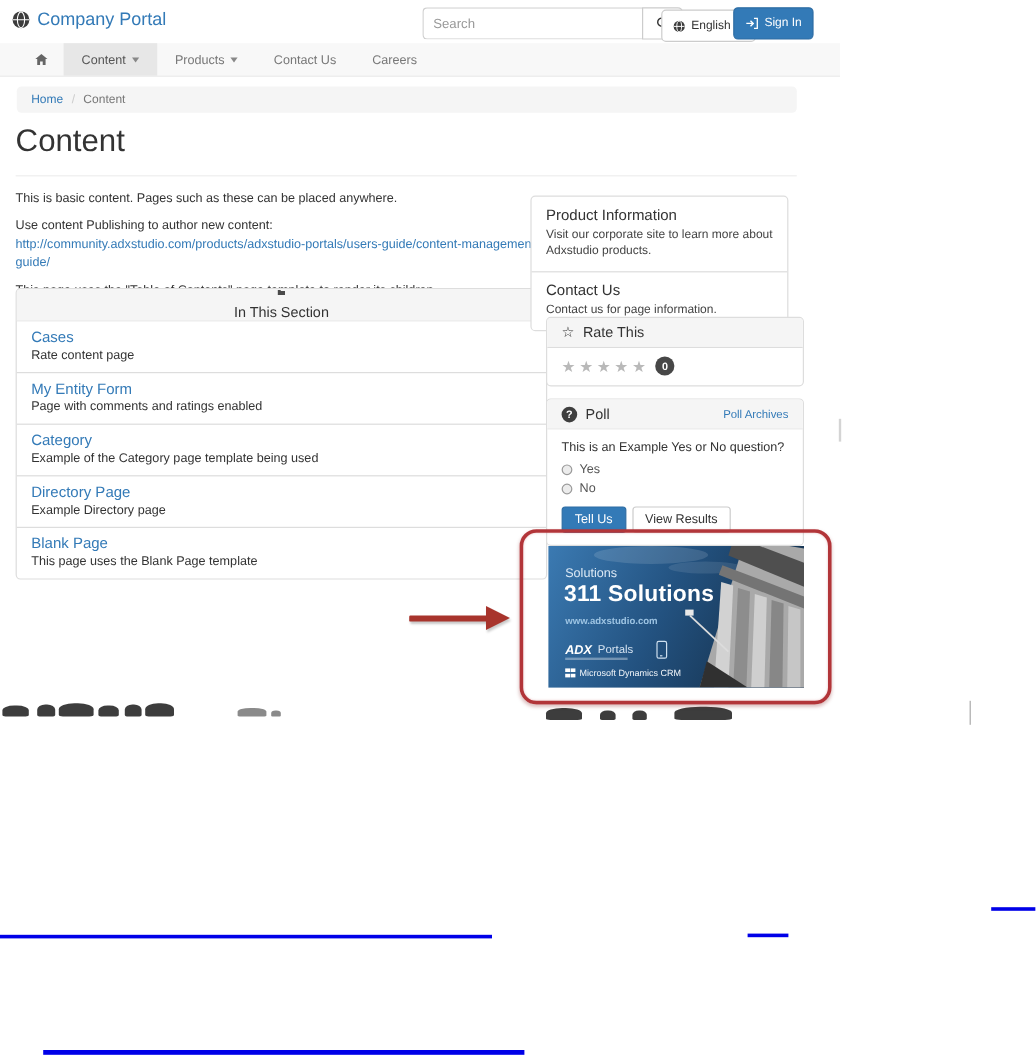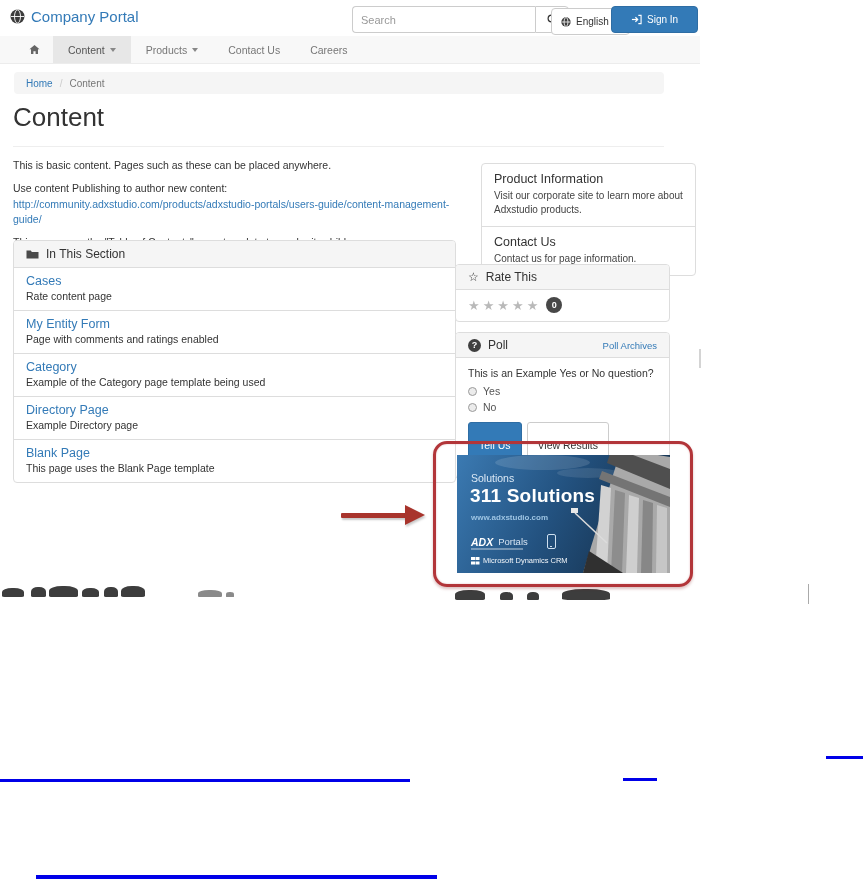--- a/index.html
+++ b/index.html
@@ -18,21 +18,21 @@
                   border-radius:4px 0 0 4px; padding:0 8px; font-size:11px; color:#555;
                   outline:none; font-family:inherit; }
   .search-input::placeholder { color:#999; }
   .search-btn { width:34px; border:1px solid #ccc; border-radius:0 4px 4px 0;
                 background:#fff; display:flex; align-items:center; justify-content:center; cursor:pointer; }
   .lang-btn { left:551px; top:8px; height:27px; padding:0 9px; border:1px solid #ccc;
               border-radius:4px; background:#fff; display:flex; align-items:center; gap:5px;
               font-size:10px; color:#333; cursor:pointer; font-family:inherit; }
   .caret { width:0; height:0; border-left:3.5px solid transparent;
            border-right:3.5px solid transparent; border-top:4px solid #666; }
-  .signin-btn { left:611px; top:6px; height:27px; padding:0 19px; background:#337ab7;
+  .signin-btn { left:611px; top:6px; height:27px; padding:0 9px; background:#337ab7;
                 border:1px solid #2e6da4; border-radius:4px; color:#fff; font-size:10px;
                 display:flex; align-items:center; gap:5px; cursor:pointer; font-family:inherit; }
 
   
   .navbar { left:0; top:36px; width:700px; height:28px; background:#f8f8f8;
             border-bottom:1px solid #ececec; display:flex; align-items:stretch;
             font-size:10.5px; color:#777; }
   .nav-home { margin-left:16px; padding:0 13px; display:flex; align-items:center; cursor:pointer; }
   .nav-item { padding:0 15px; display:flex; align-items:center; gap:5px; cursor:pointer; white-space:nowrap; }
   .nav-item.active { background:#e7e7e7; color:#555; }
@@ -52,27 +52,27 @@
   .intro p { margin:0 0 7px; }
   .intro .text-link { color:#337ab7; cursor:pointer; overflow-wrap:anywhere; }
 
   
   .panel { position:absolute; background:#fff; border:1px solid #ddd; border-radius:4px; }
   .panel-heading { background:#f5f5f5; border-bottom:1px solid #ddd;
                    border-radius:3px 3px 0 0; display:flex; align-items:center;
                    padding:0 12px; gap:7px; }
 
   #section-panel { left:13px; top:240px; width:443px; }
-  #section-panel .panel-heading { height:27px; font-size:12px; color:#333; }
+  #section-panel .panel-heading { height:27px; font-size:12px; color:#333;flex-direction:column; }
   .section-item { padding:6px 12px 8px; cursor:pointer; }
   .section-item + .section-item { border-top:1px solid #ddd; }
   .item-title { font-size:12.5px; color:#337ab7; }
   .item-desc { font-size:10.5px; color:#333; margin-top:2px; }
 
-  #info-panel { left:481px; top:163px; width:215px; }
+  #info-panel { left:442px; top:163px; width:215px; }
   .info-item { padding:8px 12px 9px; cursor:pointer; }
   .info-item + .info-item { border-top:1px solid #ddd; }
   .info-title { font-size:12.5px; color:#333; }
   .info-desc { font-size:10px; color:#444; margin-top:3px; line-height:1.4; }
 
   #rate-panel { left:455px; top:264px; width:215px; }
   #rate-panel .panel-heading { height:25px; font-size:12px; color:#333; }
   .rate-body { padding:7px 12px 8px; display:flex; align-items:center; gap:3px; }
   .star { color:#b9b9b9; font-size:13px; line-height:1; cursor:pointer; }
   .star::before { content:"★"; }
@@ -89,21 +89,21 @@
             font-size:9px; font-weight:bold; display:flex; align-items:center; justify-content:center; }
   .q-icon::before { content:"?"; }
   .poll-archives { font-size:9.5px; color:#337ab7; cursor:pointer; }
   .poll-body { padding:9px 12px 10px; }
   .poll-question { font-size:10.5px; color:#333; margin-bottom:6px; }
   .radio-row { display:flex; align-items:center; gap:6px; font-size:10.5px; color:#555;
                margin:4px 0; cursor:pointer; }
   .radio-dot { width:9px; height:9px; border-radius:50%; border:1px solid #9a9a9a; background:#ececec; }
   .poll-buttons { margin-top:9px; display:flex; gap:5px; }
   .btn-primary { background:#337ab7; border:1px solid #2e6da4; color:#fff; font-size:10.5px;
-                 padding:16px 10px; border-radius:3px; cursor:pointer; font-family:inherit; }
+                 padding:4px 10px; border-radius:3px; cursor:pointer; font-family:inherit; }
   .btn-default { background:#fff; border:1px solid #ccc; color:#333; font-size:10.5px;
                  padding:4px 10px; border-radius:3px; cursor:pointer; font-family:inherit; }
 
   
   #annotation-box { left:433px; top:441px; width:260px; height:146px;
                     border:3px solid #b23539; border-radius:14px;
                     box-shadow:0 2px 3px rgba(130,30,30,.28), inset 0 0 2px rgba(178,53,57,.35);
                     pointer-events:none; z-index:5; }
   #arrow-shaft { left:341px; top:513px; width:66px; height:5px; background:#a8342c;
                  border-radius:1px; box-shadow:1px 2px 2px rgba(0,0,0,.22); z-index:6; }

